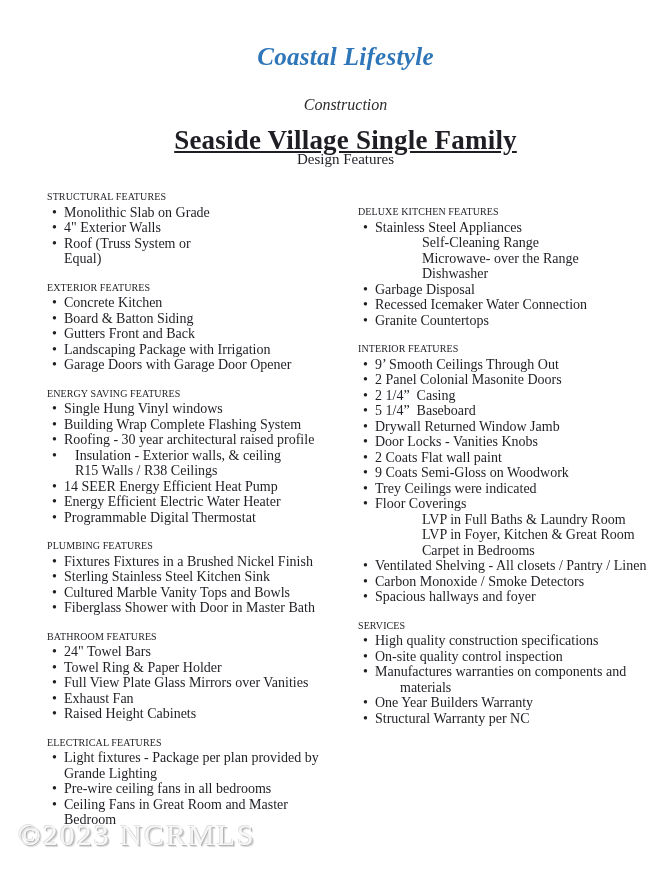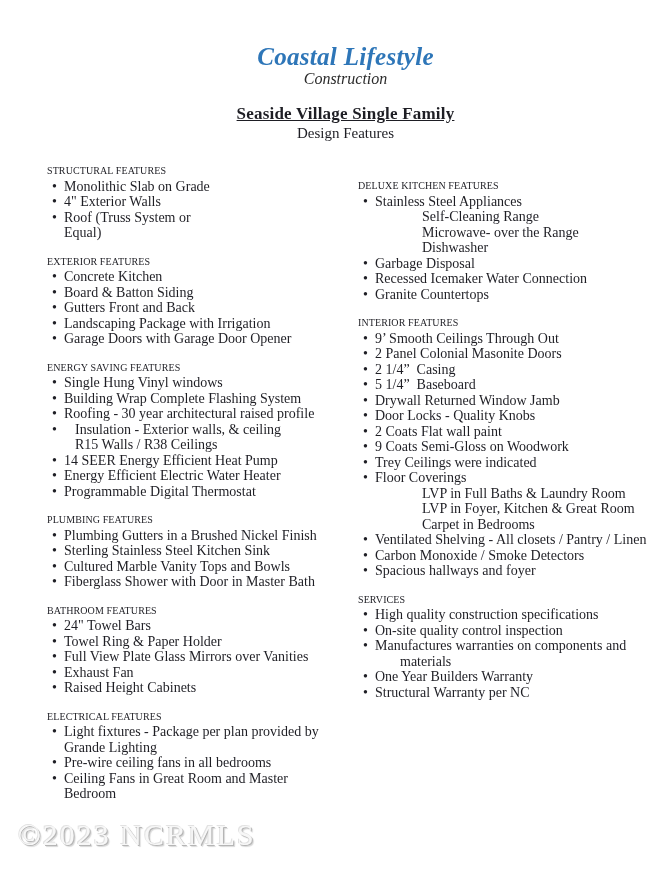--- a/index.html
+++ b/index.html
@@ -22,23 +22,24 @@
     font-weight: bold;
     font-style: italic;
     line-height: 26px;
     letter-spacing: 0.3px;
   }
   .brand-sub {
     font-size: 16px;
     font-style: italic;
     color: #2b2b2b;
     line-height: 17px;
+    margin-top: 26px;
   }
   .doc-title {
-    font-size: 17px;
+    font-size: 27px;
     font-weight: bold;
     text-decoration: underline;
     margin: 16px 0 0 0;
     line-height: 22px;
     letter-spacing: 0.2px;
   }
   .doc-subtitle { font-size: 15px; line-height: 16px; }
 
   .columns {
     display: flex;
@@ -161,21 +162,21 @@
           </div>
           <div class="row r-bullet">
             <span class="bullet">•</span>
             <span>Programmable Digital Thermostat</span>
           </div>
         </section>
         <section>
           <h2 class="section-title">PLUMBING FEATURES</h2>
           <div class="row r-bullet">
             <span class="bullet">•</span>
-            <span>Plumbing Gutters in a Brushed Nickel Finish</span>
+            <span>Fixtures Fixtures in a Brushed Nickel Finish</span>
           </div>
           <div class="row r-bullet">
             <span class="bullet">•</span>
             <span>Sterling Stainless Steel Kitchen Sink</span>
           </div>
           <div class="row r-bullet">
             <span class="bullet">•</span>
             <span>Cultured Marble Vanity Tops and Bowls</span>
           </div>
           <div class="row r-bullet">
@@ -264,21 +265,21 @@
           <div class="row r-bullet">
             <span class="bullet">•</span>
             <span>5 1/4”&nbsp; Baseboard</span>
           </div>
           <div class="row r-bullet">
             <span class="bullet">•</span>
             <span>Drywall Returned Window Jamb</span>
           </div>
           <div class="row r-bullet">
             <span class="bullet">•</span>
-            <span>Door Locks - Quality Knobs</span>
+            <span>Door Locks - Vanities Knobs</span>
           </div>
           <div class="row r-bullet">
             <span class="bullet">•</span>
             <span>2 Coats Flat wall paint</span>
           </div>
           <div class="row r-bullet">
             <span class="bullet">•</span>
             <span>9 Coats Semi-Gloss on Woodwork</span>
           </div>
           <div class="row r-bullet">

